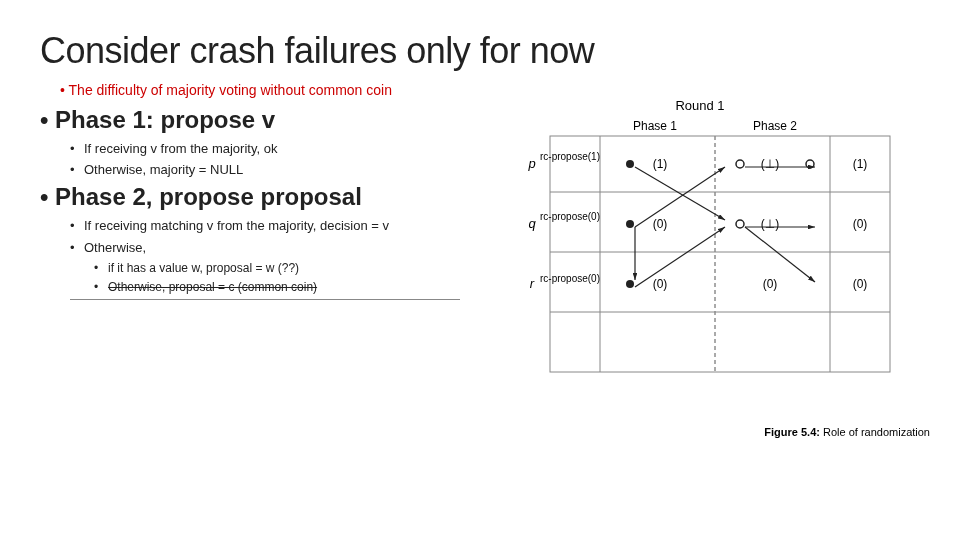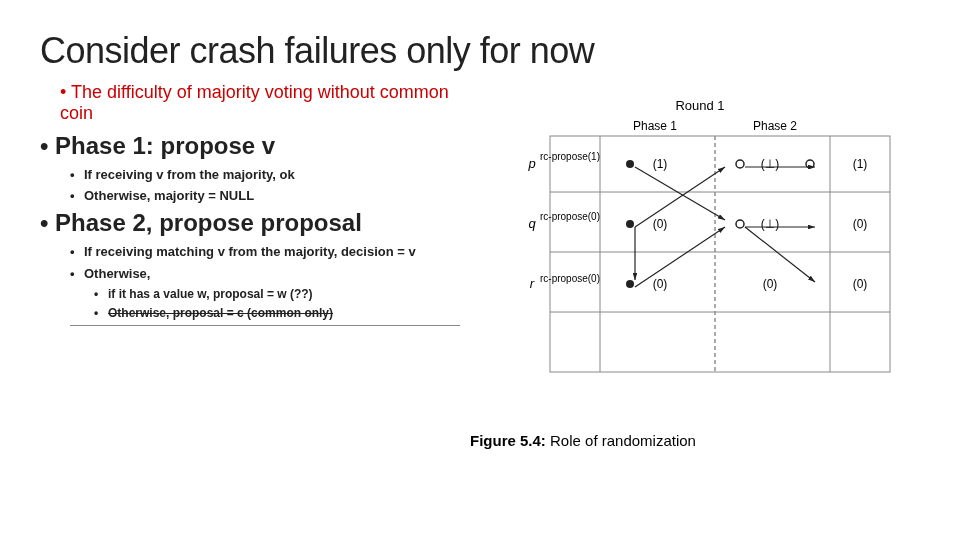--- a/index.html
+++ b/index.html
@@ -34,21 +34,21 @@
       padding-right: 10px;
     }
     .right-col {
       flex: 1;
       display: flex;
       align-items: flex-start;
       justify-content: center;
       padding-top: 10px;
     }
     .bullet-top {
-      font-size: 18px;
+      font-size: 14px;
       color: #c00;
       margin-bottom: 8px;
       padding-left: 20px;
     }
     .bullet-top::before {
       content: '• ';
       color: #c00;
     }
     .phase-heading {
       font-size: 24px;
@@ -56,21 +56,20 @@
       color: #222;
       margin-bottom: 6px;
       margin-top: 4px;
     }
     .phase-heading::before {
       content: '• ';
     }
     .sub-bullets {
       padding-left: 30px;
       margin-bottom: 4px;
-      font-weight: bold;
     }
     .sub-bullet {
       font-size: 13px;
       color: #222;
       margin-bottom: 3px;
       line-height: 1.4;
       position: relative;
       padding-left: 14px;
     }
     .sub-bullet::before {
@@ -103,23 +102,22 @@
       border-top: 1px solid #888;
       margin: 4px 0 4px 30px;
     }
 
     
     .diagram-container {
       width: 460px;
       position: relative;
     }
     .figure-caption {
-      font-size: 15px;
-      text-align: left;
-      margin-top: 6px;
+      font-size: 11px;
+      text-align: right;
     }
     .figure-caption strong {
       font-weight: bold;
     }
   </style>
 </head>
 <body>
 
 <div class="slide">
   <div class="title">Consider crash failures only for now</div>
@@ -136,21 +134,21 @@
 
       <div class="phase-heading">Phase  2,  propose  proposal</div>
       <div class="sub-bullets">
         <div class="sub-bullet">If  receiving  matching  v  from  the  majority,  decision  =  v</div>
         <div class="sub-bullet">Otherwise,</div>
         <div class="sub-sub-bullets">
           <div class="sub-sub-bullet">
             <span>if  it  has  a  value  w,  proposal  =  w  (??)</span>
           </div>
           <div class="sub-sub-bullet">
-            <span class="strikethrough">Otherwise,  proposal  =  c  (common  only)</span>
+            <span class="strikethrough">Otherwise,  proposal  =  c  (common  coin)</span>
           </div>
         </div>
       </div>
       <hr class="separator-line">
     </div>
 
     <div class="right-col">
       <div class="diagram-container">
         <svg width="440" height="330" viewBox="0 0 440 330">
 

